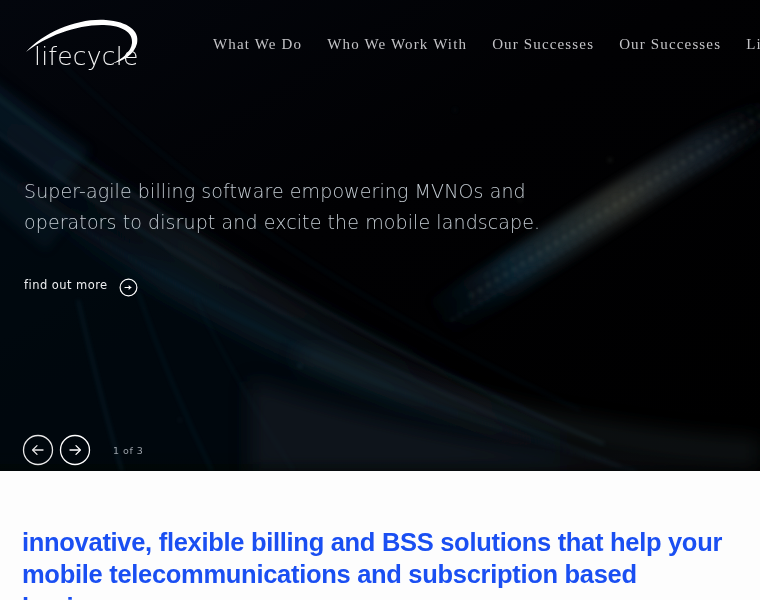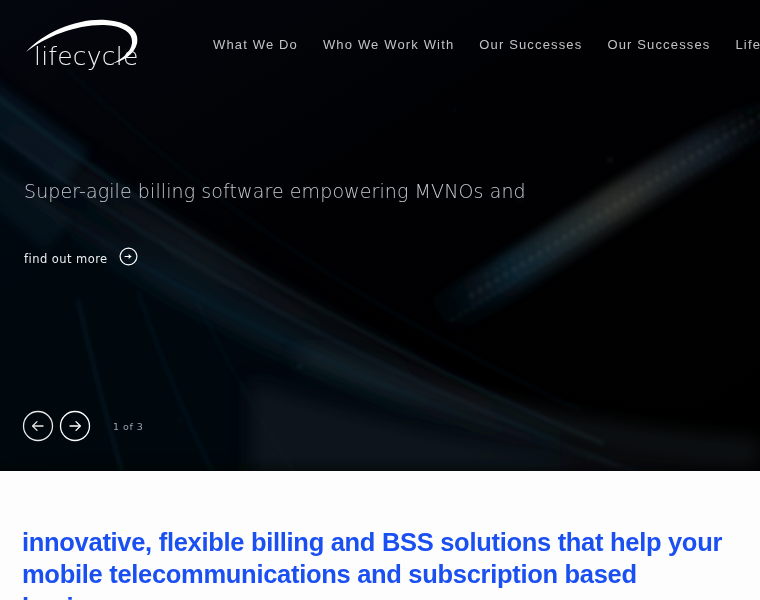--- a/index.html
+++ b/index.html
@@ -43,26 +43,26 @@
     letter-spacing:0.2px;
     line-height:1;
     font-family:"DejaVu Sans", sans-serif;
   }
   .nav-links {
     display:flex; align-items:center;
     margin-left:65px;
     gap:25px;
   }
   .nav-link {
-    font-size:13px;
+    font-size:15px;
     color:#c3c3c6;
     letter-spacing:1.15px;
     white-space:nowrap;
     cursor:pointer;
-    font-family:Liberation Sans, sans-serif;
+    font-family:Liberation Serif, serif;
   }
 
   
   .hero-content {
     position:absolute;
     left:24px; top:140px;
     z-index:15;
   }
   .hero-title {
     font-size:41px;
@@ -78,36 +78,36 @@
     font-size:19px;
     font-weight:300;
     color:#c3cbd2;
     line-height:1.62;
     letter-spacing:0.1px;
     font-family:"DejaVu Sans", sans-serif;
     white-space:nowrap;
   }
 
   .cta {
-    display:inline-flex; align-items:flex-end; gap:11px;
+    display:inline-flex; align-items:flex-start; gap:11px;
     margin-top:40px;
     cursor:pointer;
   }
   .cta-label {
     font-size:11.5px;
     color:#eceef0;
     letter-spacing:0.45px;
     font-family:"DejaVu Sans", sans-serif;
   }
   .cta-icon { width:19px; height:19px; flex:none; display:block; }
 
   
   .carousel {
     position:absolute;
-    left:22px; top:410px;
+    left:22px; top:434px;
     display:flex; align-items:center;
     z-index:15;
   }
   .car-btn {
     width:32px; height:32px;
     flex:none; display:block;
     cursor:pointer;
   }
   .car-btn + .car-btn { margin-left:5px; }
   .car-count {
@@ -244,20 +244,21 @@
       <span class="nav-link">Lifecycle</span>
       <span class="nav-link">About Lifecycle</span>
 
     </div>
   </nav>
 
   <div class="hero-content">
 
     <p class="hero-sub">
       <span>Super-agile billing software empowering MVNOs and</span><br>
+      <span>operators to disrupt and excite the mobile landscape.</span>
     </p>
 
     <div class="cta">
       <span class="cta-label">find out more</span>
       <svg class="cta-icon" viewBox="0 0 24 24" aria-hidden="true">
         <circle cx="12" cy="12" r="10.6" fill="none" stroke="#ffffff" stroke-width="1.5"></circle>
         <path d="M7.6,12 H15" stroke="#ffffff" stroke-width="1.5" stroke-linecap="round"></path>
         <path d="M12.2,8.9 L15.6,12 L12.2,15.1" fill="#ffffff"></path>
       </svg>
     </div>

